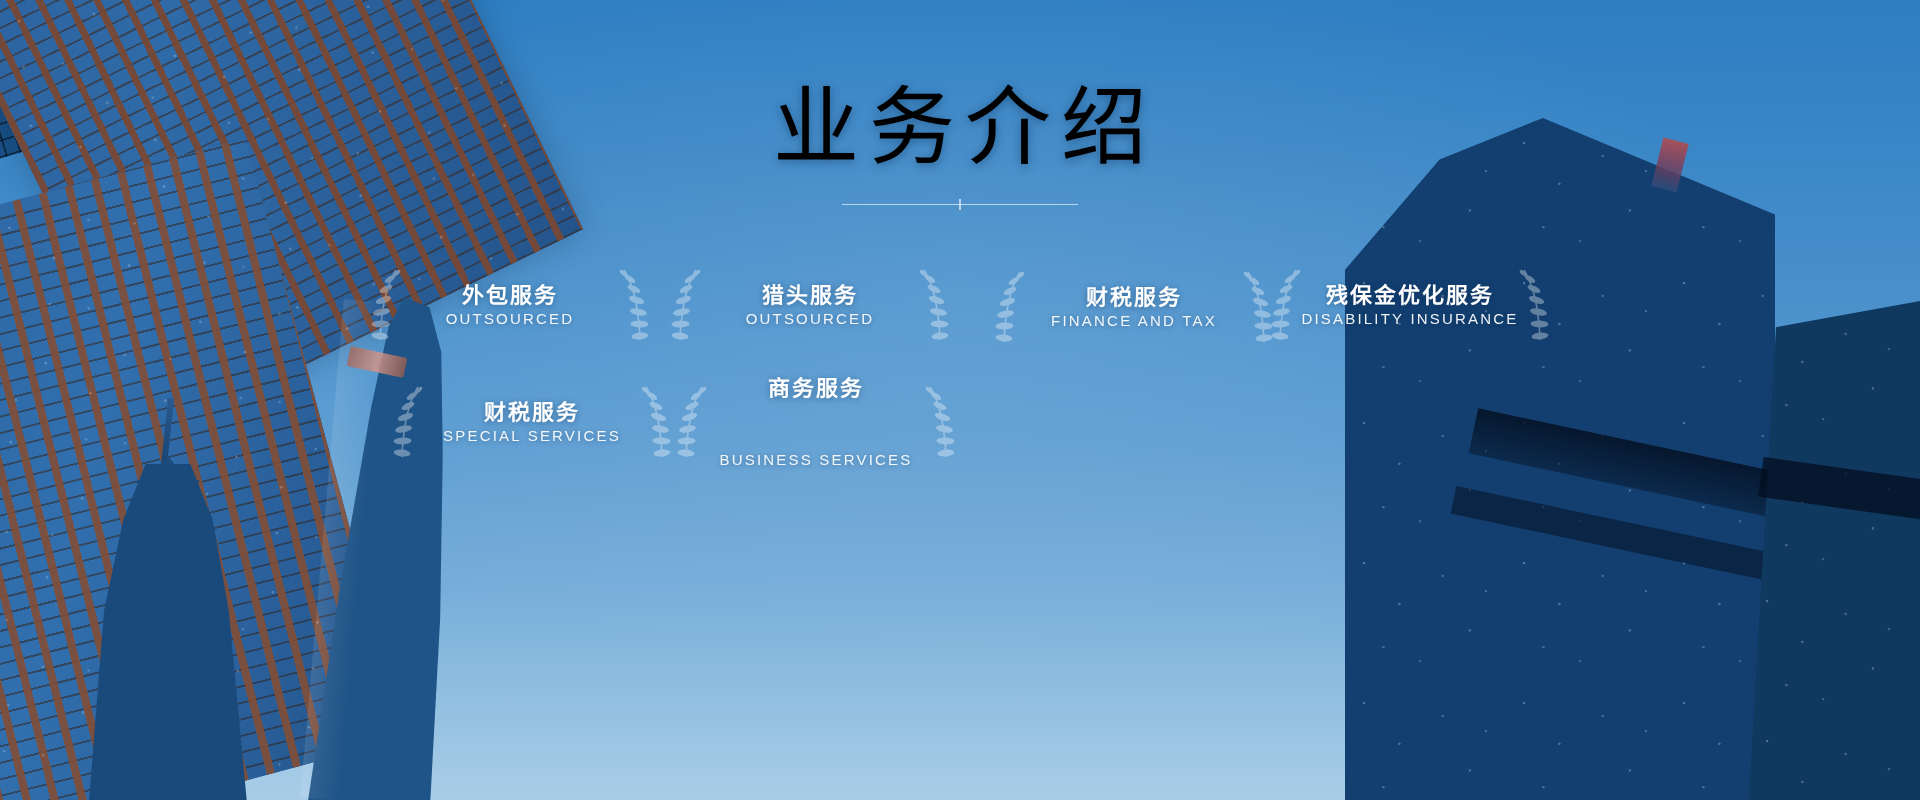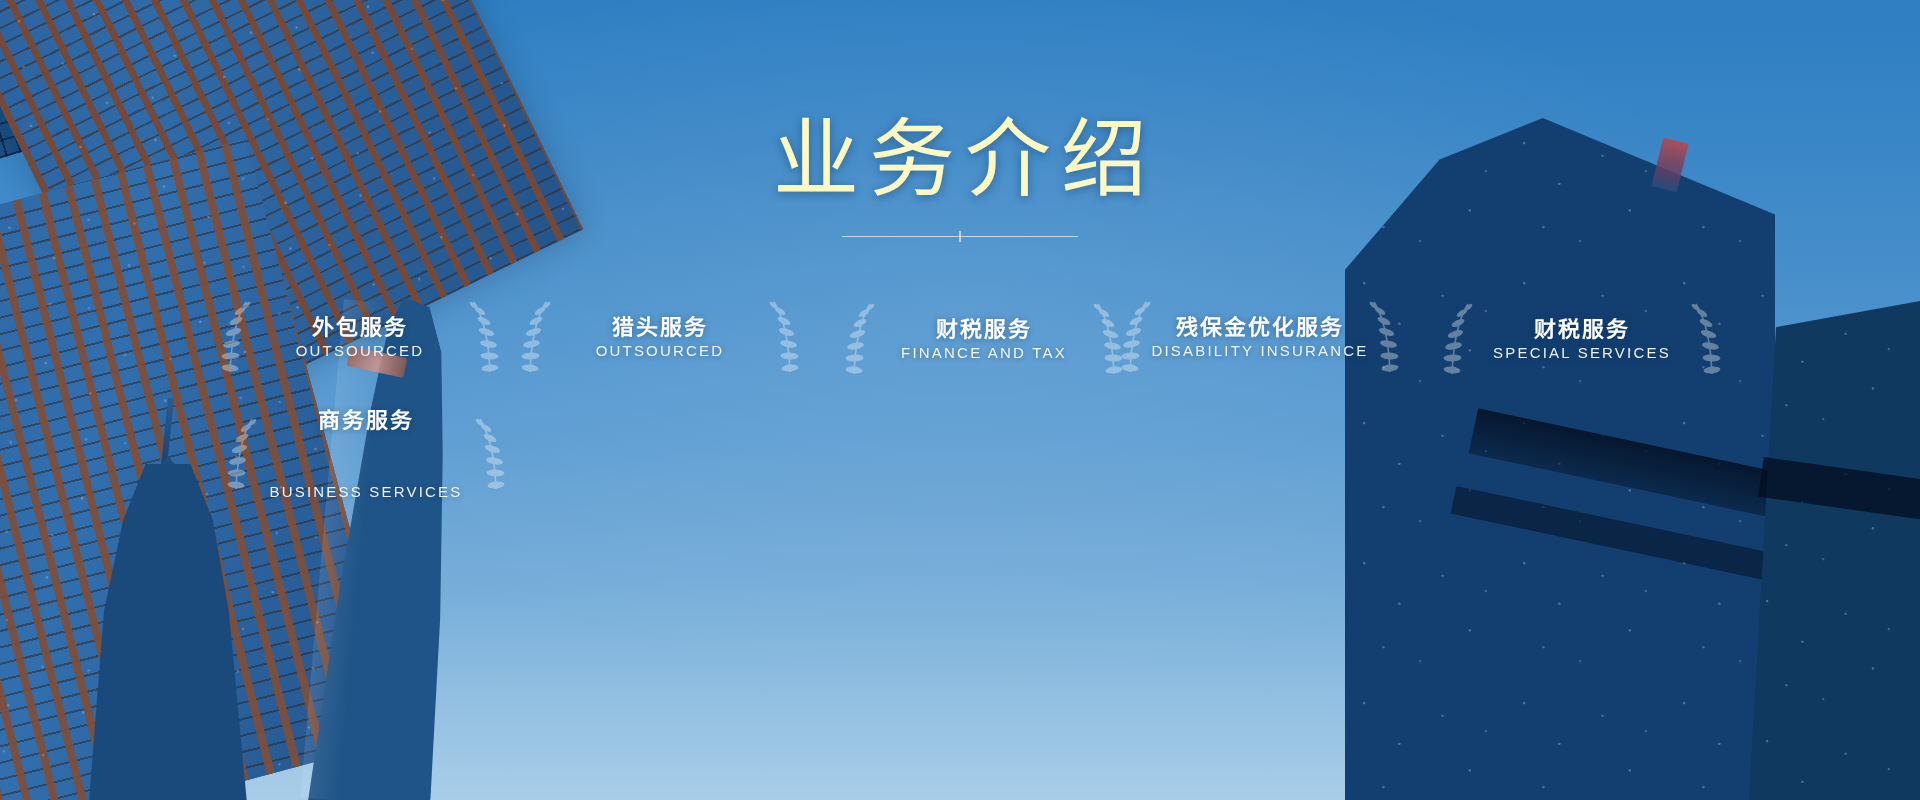--- a/index.html
+++ b/index.html
@@ -212,25 +212,25 @@
     opacity:0.55;
   }
 
   
   .content {
     position:absolute; inset:0;
     display:flex; flex-direction:column; align-items:center;
   }
 
   .page-title {
-    margin-top:116px;
+    margin-top:84px;
     font-size:86px;
     line-height:1;
     font-weight:400;
-    color:#fef9c3;
+    color:#000000;
     letter-spacing:10px;
     text-indent:10px;
     text-shadow:0 2px 10px rgba(12,44,82,0.45);
     font-family:"DejaVu Sans","Liberation Sans",sans-serif;
   }
 
   .subtitle-row {
     margin-top:34px;
     display:flex; align-items:center;
     gap:0;
@@ -257,21 +257,21 @@
     padding:0 26px;
     font-weight:400;
     text-shadow:0 1px 6px rgba(12,44,82,0.4);
     font-family:"DejaVu Sans","Liberation Sans",sans-serif;
   }
 
   
   .services {
     margin-top:52px;
     display:grid;
-    grid-template-columns:repeat(5, 1fr);
+    grid-template-columns:repeat(4, 1fr);
     row-gap:18px;
     column-gap:0;
   }
   .service-item {
     position:relative;
     width:300px;
     height:95px;
     display:flex; flex-direction:column;
     align-items:center; justify-content:center;
   }

